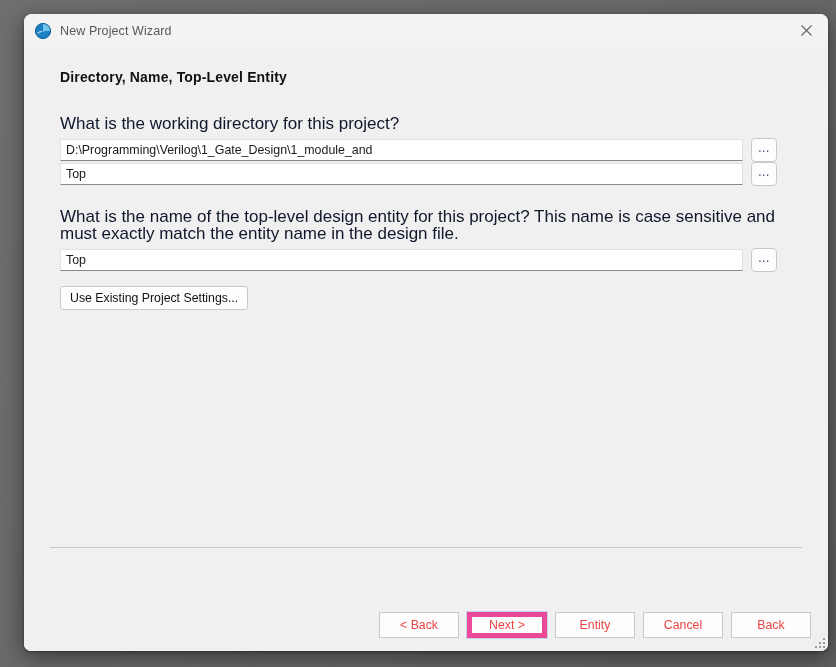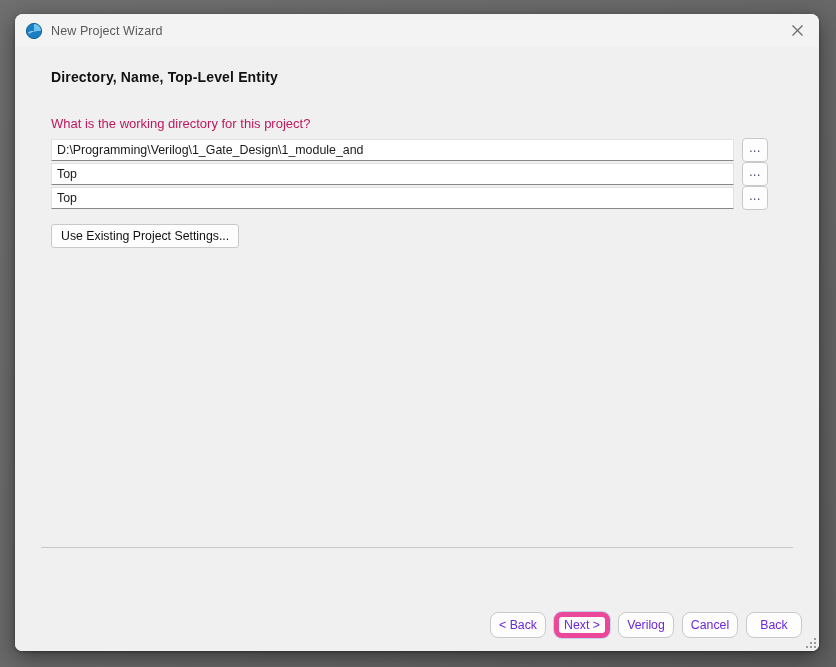--- a/index.html
+++ b/index.html
@@ -18,21 +18,21 @@
   
   #backdrop {
     position: absolute;
     inset: 0;
     background: linear-gradient(135deg, #6f6f6f 0%, #6a6a6a 40%, #5f5f5f 100%);
   }
 
   
   #dialog {
     position: absolute;
-    left: 15px;
+    left: 24px;
     top: 14px;
     width: 804px;
     height: 637px;
     background: #f0f0f0;
     border-radius: 8px 8px 7px 7px;
     box-shadow: 0 6px 22px rgba(0,0,0,0.45), 0 1px 3px rgba(0,0,0,0.35);
     overflow: hidden;
     display: flex;
     flex-direction: column;
   }
@@ -84,22 +84,22 @@
 
   #page-title {
     font-size: 14px;
     font-weight: bold;
     color: #111;
     margin: 22px 0 0 16px;
     letter-spacing: 0.15px;
   }
 
   .field-label {
-    font-size: 13px;
-    color: #be185d;
+    font-size: 17px;
+    color: #0f172a;
     margin: 0 0 6px 16px;
     line-height: 17px;
     max-width: 752px;
   }
   .field-label.first { margin-top: 30px; }
   .field-label.spaced { margin-top: 20px; }
   .field-label.multi { margin-top: 22px; max-width: 742px; }
 
   .field-row {
     display: flex;
@@ -171,28 +171,28 @@
     flex: 0 0 auto;
     height: 52px;
     display: flex;
     align-items: center;
     justify-content: flex-end;
     padding-right: 17px;
     gap: 8px;
     background: #f0f0f0;
   }
   .footer-button {
-    width: 56px;
+    width: 80px;
     height: 26px;
     background: #fdfdfd;
     border: 1px solid #c9c9c9;
-    border-radius: 8px;
+    border-radius: 0;
     font-family: "Liberation Sans", sans-serif;
     font-size: 12.3px;
-    color: #6d28d9;
+    color: #ef4444;
     cursor: default;
     display: flex;
     align-items: center;
     justify-content: center;
     box-sizing: border-box;
   }
   .footer-button.default {
     border: 5px solid #ec4899;
     box-shadow: 0 0 0 1px rgba(58,133,200,0.25);
   }
@@ -249,34 +249,35 @@
       <div class="browse-button">...</div>
     </div>
 
     
     <div class="field-row">
       <input class="text-input" type="text" value="Top" style="">
       <div class="browse-button">...</div>
     </div>
 
     
+    <div class="field-label multi">What is the name of the top-level design entity for this project? This name is case sensitive and must exactly match the entity name in the design file.</div>
     <div class="field-row">
       <input class="text-input" type="text" value="Top" style="">
       <div class="browse-button">...</div>
     </div>
 
     <button id="use-existing-button">Use Existing Project Settings...</button>
 
     <div id="separator"></div>
   </div>
 
   <div id="footer">
     <div class="footer-button">&lt; Back</div>
     <div class="footer-button default">Next &gt;</div>
-    <div class="footer-button">Verilog</div>
+    <div class="footer-button">Entity</div>
     <div class="footer-button">Cancel</div>
     <div class="footer-button">Back</div>
   </div>
 
   <div id="resize-grip">
     <i style="right:0px; bottom:0px;"></i>
     <i style="right:4px; bottom:0px;"></i>
     <i style="right:8px; bottom:0px;"></i>
     <i style="right:0px; bottom:4px;"></i>
     <i style="right:4px; bottom:4px;"></i>

